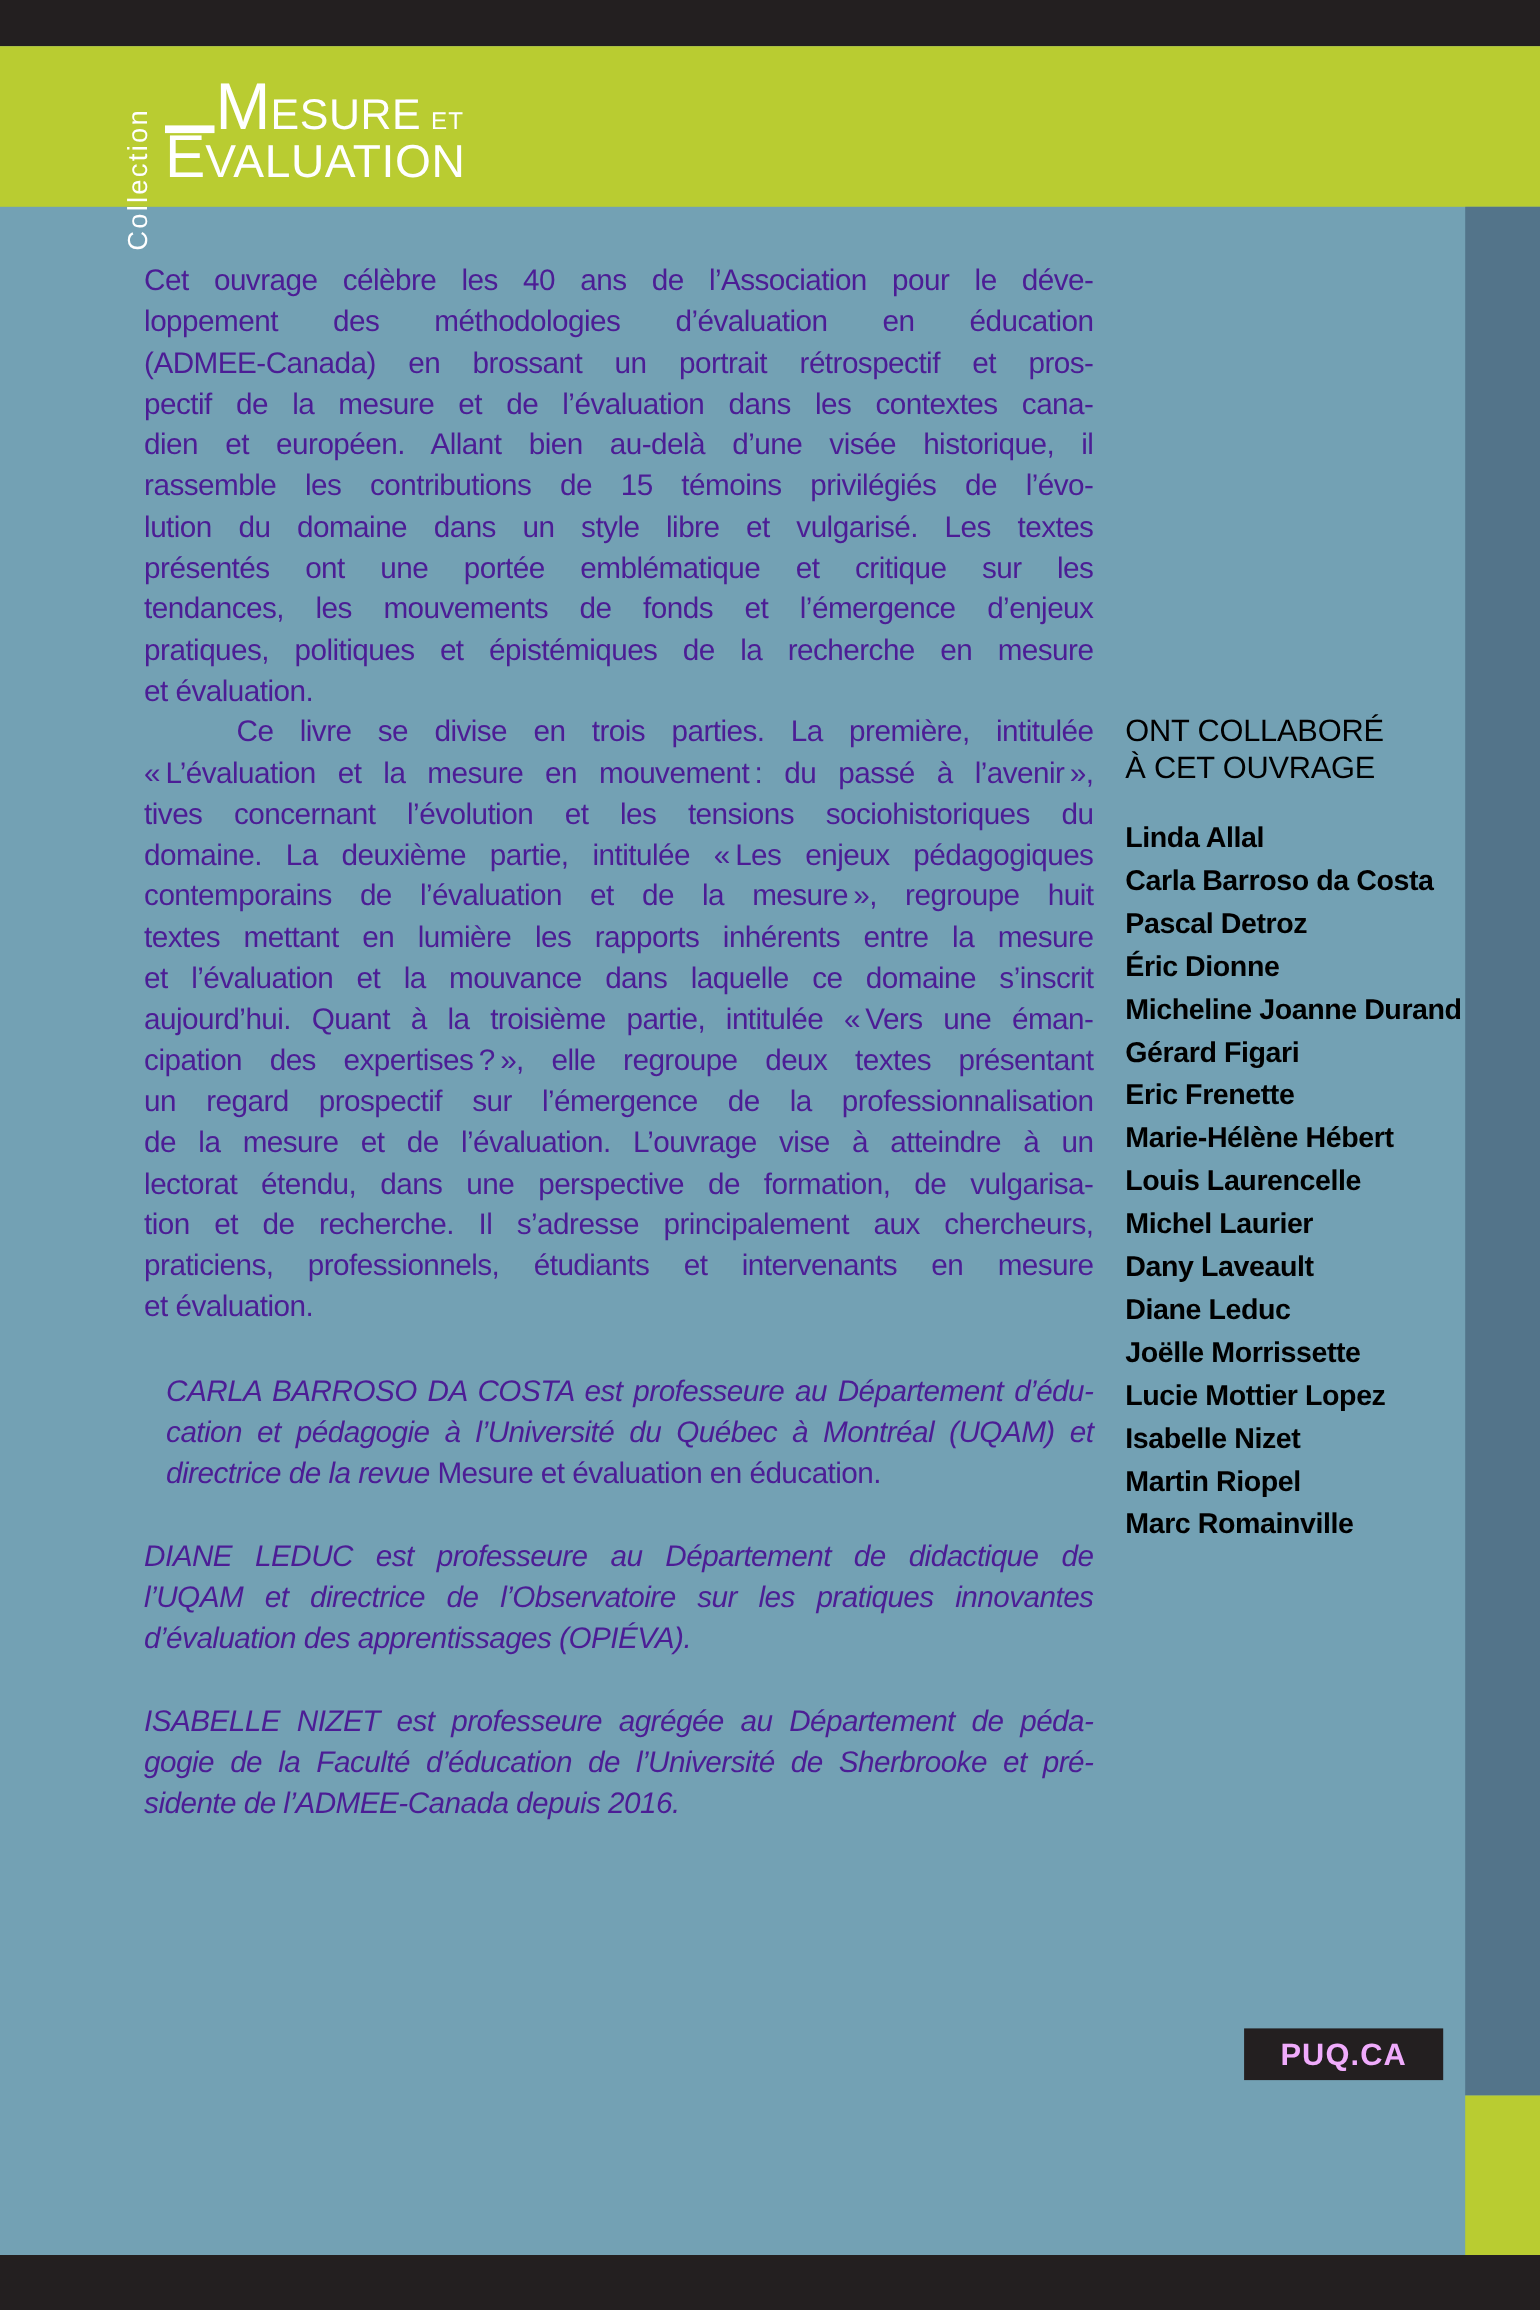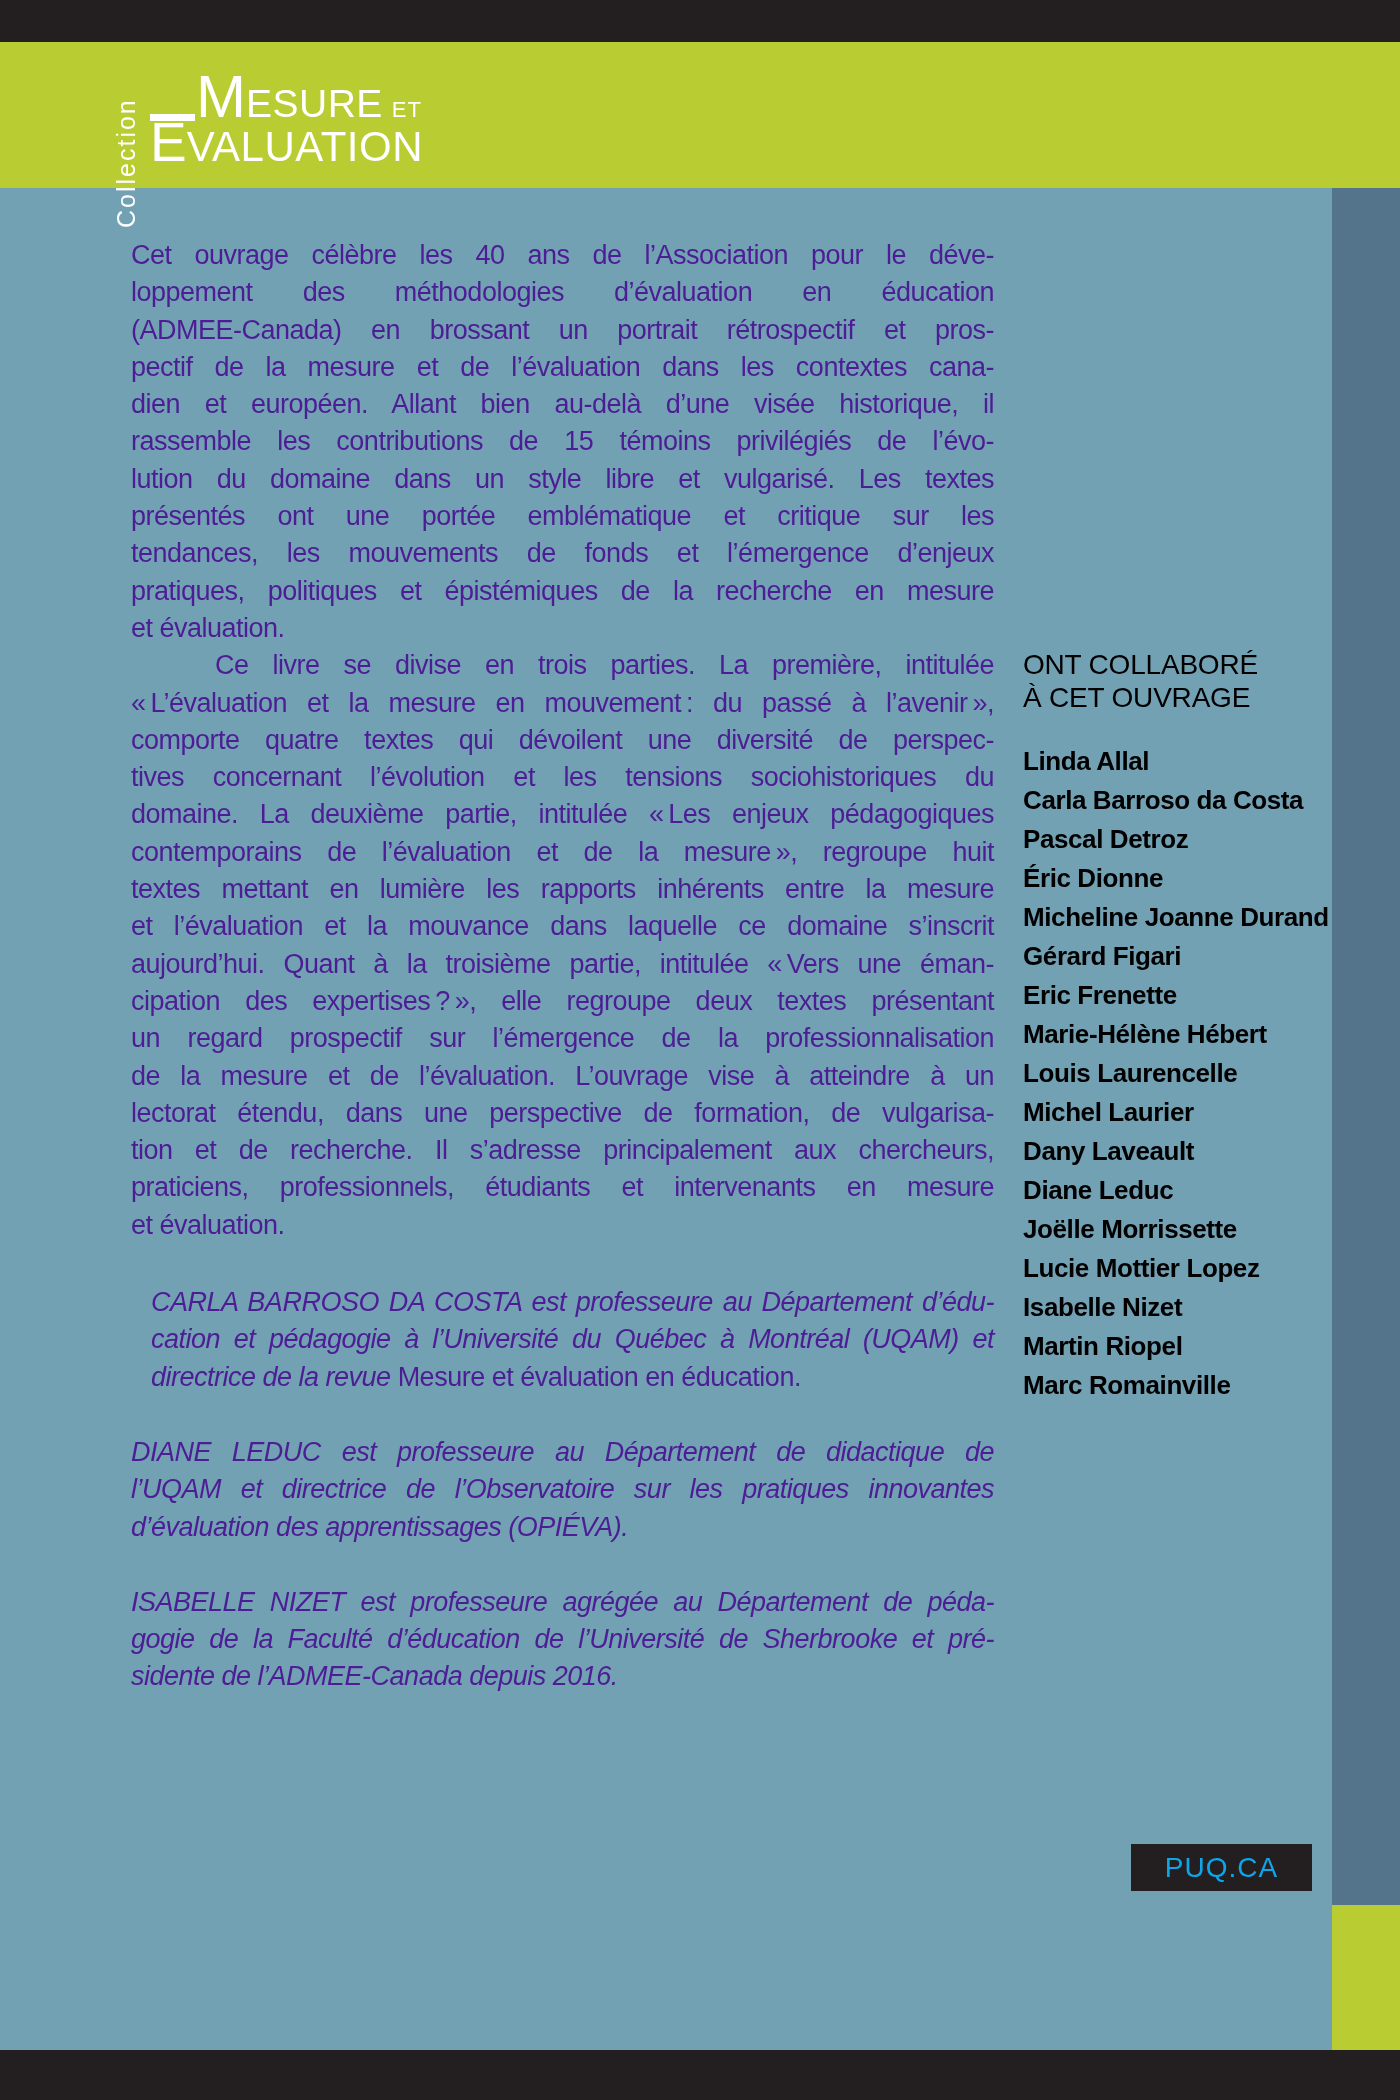--- a/index.html
+++ b/index.html
@@ -46,21 +46,21 @@
   .rightcol{position:absolute;left:1023px;top:648px;width:302px;color:#000000;}
   .colhead{font-size:28px;line-height:33px;letter-spacing:-0.2px;}
   .namelist{margin-top:28px;font-size:26px;line-height:39px;letter-spacing:-0.4px;font-weight:bold;}
   .cname{white-space:nowrap;}
 
   
   .puqbox{
     position:absolute;left:1131px;top:1844px;width:181px;height:47px;background:#231f20;
     display:flex;align-items:center;justify-content:center;
   }
-  .puqbox span{color:#0ea5e9;font-size:28px;font-weight:normal;letter-spacing:1px;}
+  .puqbox span{color:#f0abfc;font-size:28px;font-weight:bold;letter-spacing:1px;}
 </style>
 </head>
 <body>
 
 <div class="page">
 
   <div class="topbar"></div>
 
   <div class="band">
     <div class="logo">
@@ -92,21 +92,20 @@
         <div class="tline just">rassemble les contributions de 15 témoins privilégiés de l’évo-</div>
         <div class="tline just">lution du domaine dans un style libre et vulgarisé. Les textes</div>
         <div class="tline just">présentés ont une portée emblématique et critique sur les</div>
         <div class="tline just">tendances, les mouvements de fonds et l’émergence d’enjeux</div>
         <div class="tline just">pratiques, politiques et épistémiques de la recherche en mesure</div>
         <div class="tline">et évaluation.</div>
       </div>
     <div id="para2">
         <div class="tline just indent">Ce livre se divise en trois parties. La première, intitulée</div>
         <div class="tline just">« L’évaluation et la mesure en mouvement : du passé à l’avenir »,</div>
-        <div class="tline just">comporte quatre textes qui dévoilent une diversité de perspec-</div>
         <div class="tline just">tives concernant l’évolution et les tensions sociohistoriques du</div>
         <div class="tline just">domaine. La deuxième partie, intitulée « Les enjeux pédagogiques</div>
         <div class="tline just">contemporains de l’évaluation et de la mesure », regroupe huit</div>
         <div class="tline just">textes mettant en lumière les rapports inhérents entre la mesure</div>
         <div class="tline just">et l’évaluation et la mouvance dans laquelle ce domaine s’inscrit</div>
         <div class="tline just">aujourd’hui. Quant à la troisième partie, intitulée « Vers une éman-</div>
         <div class="tline just">cipation des expertises ? », elle regroupe deux textes présentant</div>
         <div class="tline just">un regard prospectif sur l’émergence de la professionnalisation</div>
         <div class="tline just">de la mesure et de l’évaluation. L’ouvrage vise à atteindre à un</div>
         <div class="tline just">lectorat étendu, dans une perspective de formation, de vulgarisa-</div>

